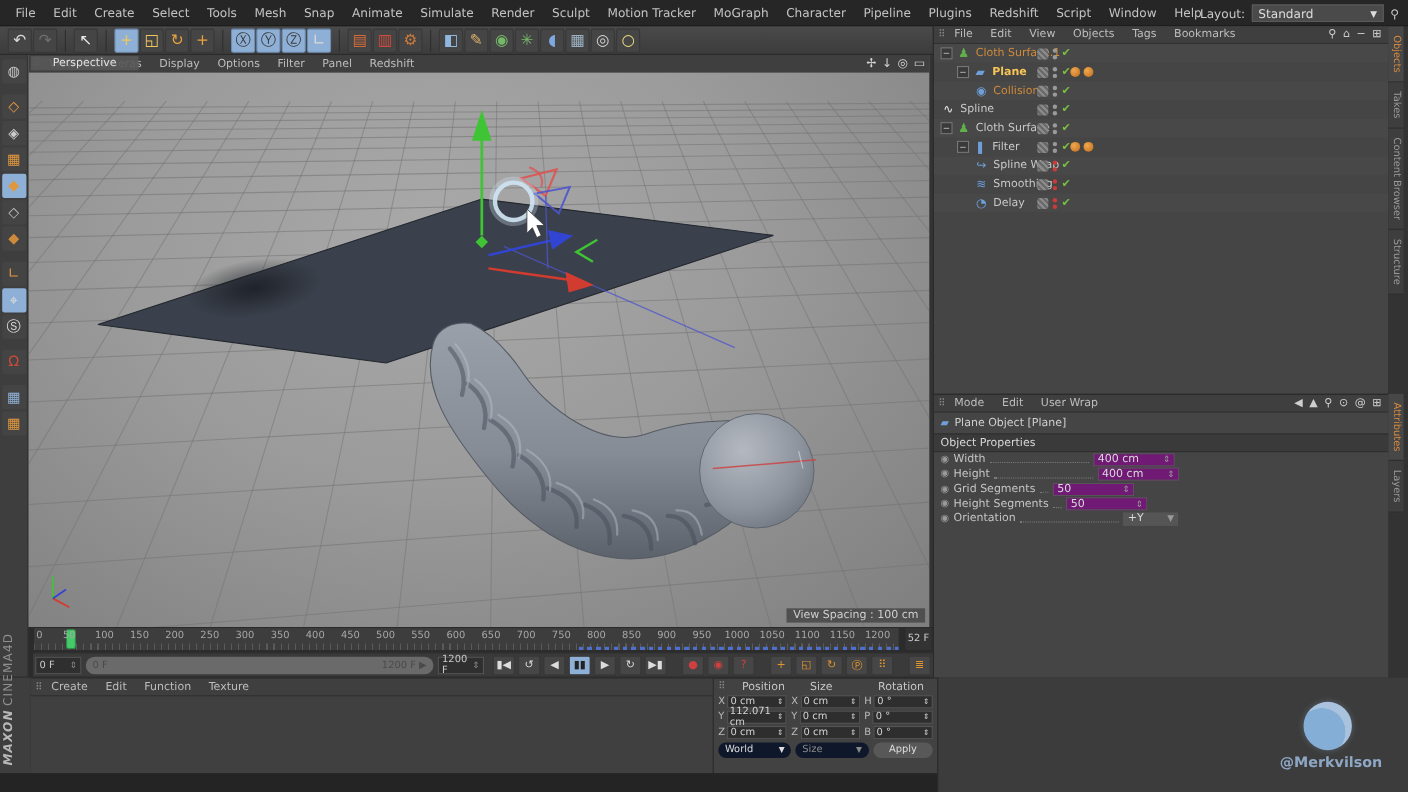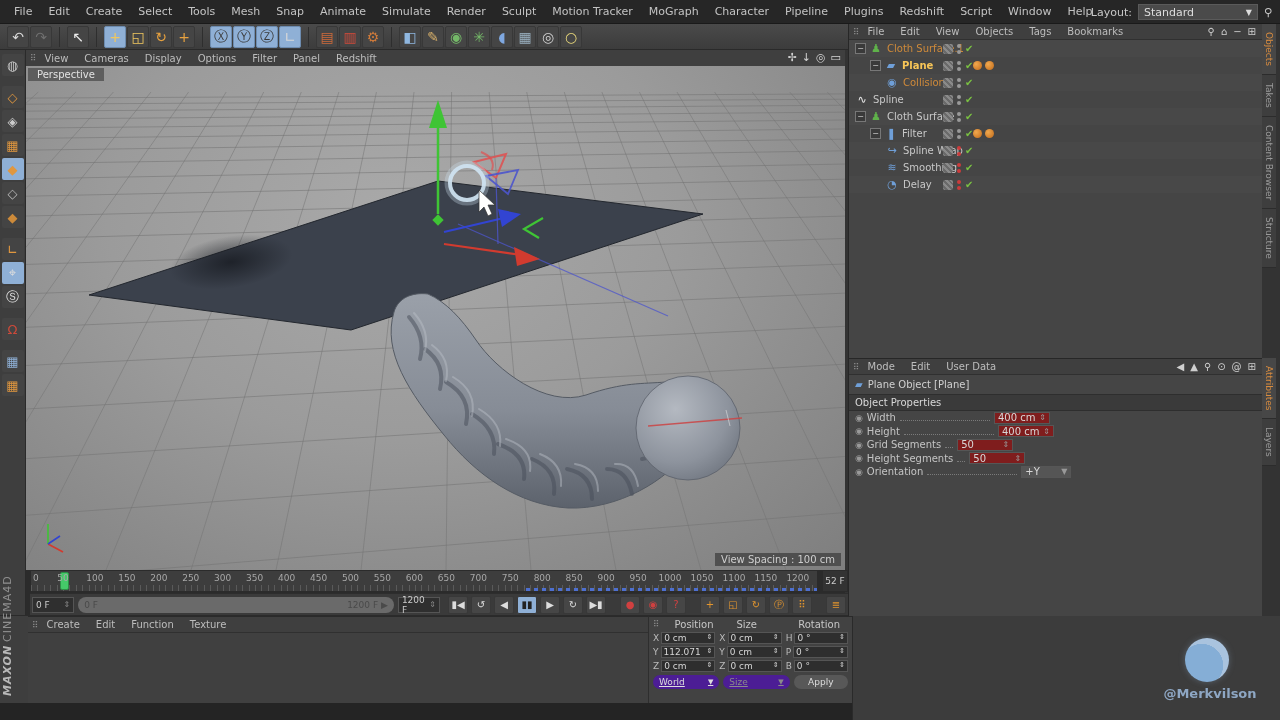--- a/index.html
+++ b/index.html
@@ -32,22 +32,22 @@
     font-size:13px; border-radius:2px; background:#444; }
   .rail-icon.active { background:#8fb0d6; }
   .rail-gap { height:6px; }
 
   
   #viewport { left:26px; top:50px; width:819px; height:520px; background:#8f8f8f; overflow:hidden; }
   #vp-menubar { position:absolute; left:0; top:0; width:100%; height:16px; background:#3f3f3f;
     display:flex; align-items:center; gap:2px; padding-left:4px; font-size:10px; z-index:5; }
   #vp-menubar .menu-item { padding:0 7px; color:#bdbdbd; }
   #vp-corner { position:absolute; right:4px; top:1px; display:flex; gap:5px; font-size:11px; color:#d5d5d5; z-index:6; }
-  #vp-label { position:absolute; left:2px; top:18px; background:rgba(88,88,88,.9); color:#e2e2e2;
-    font-size:10px; padding:1px 9px; z-index:5; }
+  #vp-label { position:absolute; left:2px; top:1px; background:rgba(88,88,88,.9); color:#e2e2e2;
+    font-size:10px; padding:1px 20px; z-index:5; }
   #scene-bg { position:absolute; left:0; top:16px; width:819px; height:504px;
     background:radial-gradient(ellipse at 45% 30%, #a9a9a9 0%, #9b9b9b 45%, #7e7e7e 100%); }
   #scene { position:absolute; left:0; top:16px; width:819px; height:504px; }
   #grid-spacing { position:absolute; right:4px; bottom:4px; background:rgba(70,70,70,.85);
     color:#cfcfcf; font-size:10px; padding:1px 6px; z-index:5; }
 
   
   #om-panel { left:848px; top:24px; width:414px; height:334px; background:#454545; border-left:1px solid #272727; }
   .panel-menu { height:16px; background:#3f3f3f; display:flex; align-items:center; gap:2px;
     padding-left:4px; font-size:10px; border-bottom:1px solid #303030; }
@@ -84,21 +84,21 @@
   #attr-title { display:flex; align-items:center; gap:5px; padding:4px 6px; font-size:10px; color:#d0d0d0; }
   #attr-tabs { display:flex; gap:2px; padding:0 4px 4px; }
   .attr-tab { background:#565656; color:#ddd; font-size:10px; padding:1px 7px; border:1px solid #3a3a3a; }
   .attr-tab.active { background:#7a9cc6; color:#101418; }
   #attr-section { background:#3a3a3a; color:#d8d8d8; font-size:10px; padding:2px 6px; border-top:1px solid #2e2e2e; border-bottom:1px solid #2e2e2e; }
   .attr-row { display:flex; align-items:center; height:13.5px; padding-left:6px; font-size:10px; color:#c4c4c4; }
   .attr-radio { color:#9a9a9a; margin-right:4px; font-size:9px; }
   .attr-label { }
   .attr-leader { width:90px; border-bottom:1px dotted #7a7a7a; height:7px; margin:0 4px; }
   .attr-leader.short { width:8px; }
-  .attr-value { width:56px; height:12px; background:#7f1d1d; border:1px solid #565656;
+  .attr-value { width:74px; height:12px; background:#701a75; border:1px solid #565656;
     color:#d8d8d8; display:flex; align-items:center; justify-content:space-between; padding:0 3px; }
   .attr-value .spin { color:#999; font-size:8px; }
   .attr-value.dropdown { width:50px; background:#555; }
 
   
   #ruler { left:30px; top:570px; width:788px; height:22px; background:#3d3d3d; position:absolute;
     border:1px solid #2b2b2b; overflow:hidden;
     background-image:repeating-linear-gradient(90deg, #5a5a5a 0 1px, transparent 1px 6.4px);
     background-size:100% 6px; background-position:0 bottom; background-repeat:repeat-x; }
   .tick-label { position:absolute; top:2px; transform:translateX(-50%); font-size:9px; color:#a8a8a8; }
@@ -130,24 +130,24 @@
 
   #materials { left:28px; top:616px; width:620px; height:87px; background:#404040; position:absolute; border-top:1px solid #2a2a2a; }
   #coords { left:648px; top:616px; width:204px; height:87px; background:#424242; position:absolute; border-top:1px solid #2a2a2a; border-left:1px solid #2e2e2e; padding:2px 4px; }
   #coords-header { display:flex; font-size:10px; color:#c6c6c6; margin-bottom:2px; }
   #coords-header .handle { margin-right:4px; }
   #coords-header span.h { flex:1; text-align:left; padding-left:12px; }
   .coord-grid { display:flex; gap:4px; }
   .coord-col { flex:1; display:flex; flex-direction:column; gap:2px; }
   .coord-row { display:flex; align-items:center; gap:2px; font-size:9px; color:#bbb; }
   .coord-field { flex:1; height:12px; background:#2e2e2e; border:1px solid #555; color:#d5d5d5;
-    display:flex; align-items:flex-start; justify-content:space-between; padding:0 2px; font-size:9px; }
+    display:flex; align-items:center; justify-content:space-between; padding:0 2px; font-size:9px; }
   .coord-bottom { display:flex; gap:4px; margin-top:3px; }
-  .coord-dd { flex:1; height:14px; background:#4c1d95; border-radius:7px; color:#ddd; font-size:9px;
-    display:flex; align-items:center; justify-content:space-between; padding:0 6px;text-decoration:underline; }
+  .coord-dd { flex:1; height:14px; background:#0f172a; border-radius:7px; color:#ddd; font-size:9px;
+    display:flex; align-items:center; justify-content:space-between; padding:0 6px; }
   .coord-dd.dim { color:#8a8a8a; }
   #apply-btn { flex:1; height:14px; background:#585858; border-radius:7px; color:#ddd; font-size:9px;
     display:flex; align-items:center; justify-content:center; }
 
   #avatar-panel { left:852px; top:616px; width:464px; height:104px; background:#3c3c3c; position:absolute; border-left:1px solid #2a2a2a; }
   #avatar { position:absolute; left:332px; top:22px; width:44px; height:44px; border-radius:50%;
     background:radial-gradient(circle at 38% 62%, #85aed6 55%, #a9c3de 56%); box-shadow:0 0 6px rgba(140,170,200,.35); }
   #watermark { position:absolute; left:282px; top:70px; width:150px; text-align:center;
     color:#8ea7c4; font-size:13px; font-weight:bold; }
 
@@ -558,21 +558,21 @@
 <div id="side-tabs-bottom" class="abs">
     <div class="side-tab active">Attributes</div>
     <div class="side-tab">Layers</div>
   </div>
 
 <div id="attr-panel" class="abs">
   <div class="panel-menu">
     <span class="handle">⠿</span>
   <span class="menu-item">Mode</span>
       <span class="menu-item">Edit</span>
-      <span class="menu-item">User Data</span>
+      <span class="menu-item">User Wrap</span>
       <div class="panel-menu-icons">
         <span>◀</span>
         <span>▲</span>
         <span>⚲</span>
         <span>⊙</span>
         <span>@</span>
         <span>⊞</span>
       </div>
     </div>
   <div id="attr-title">

